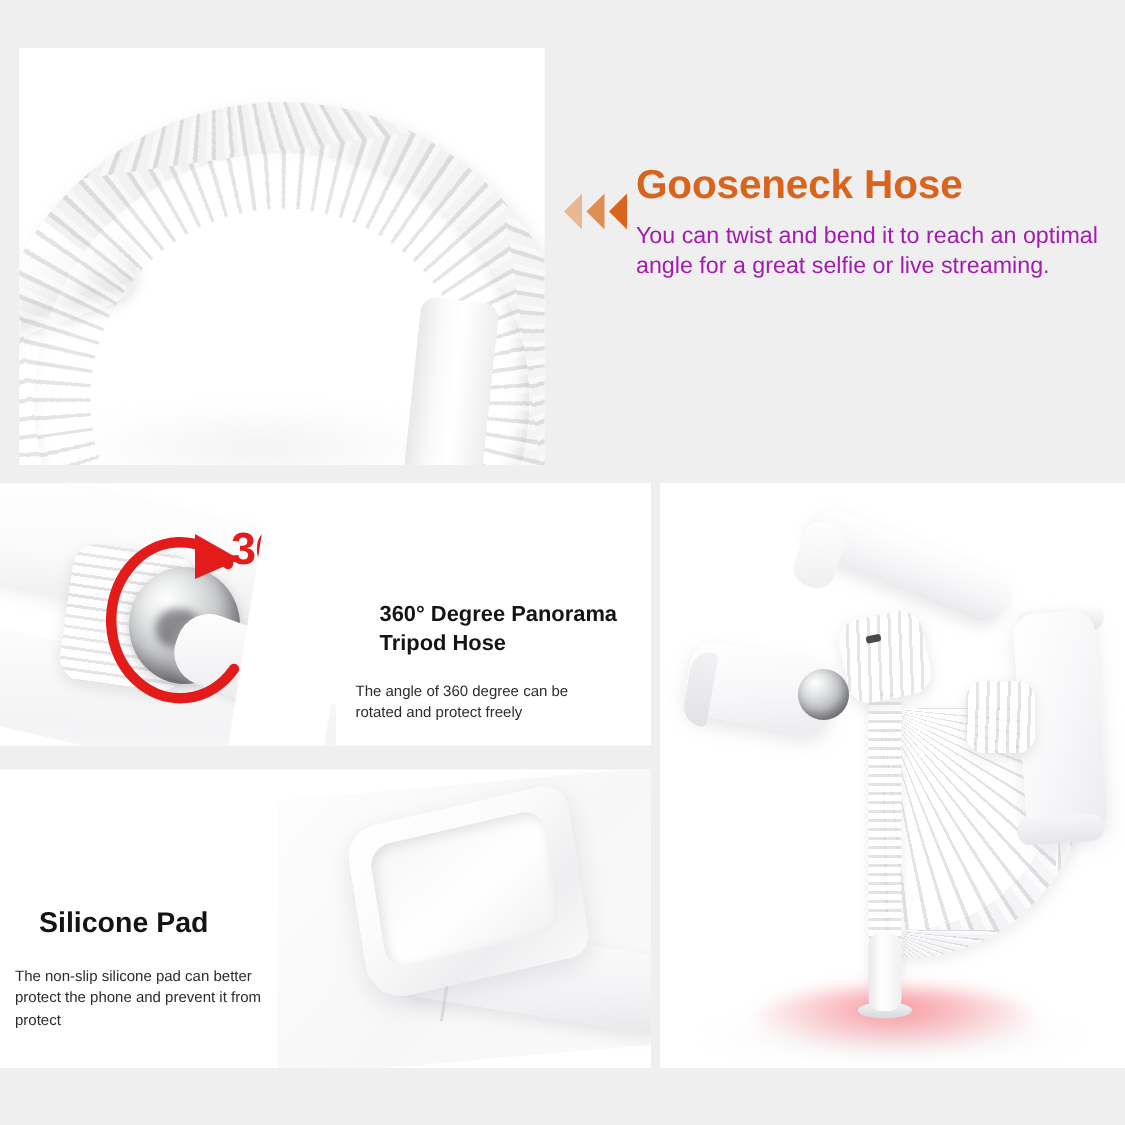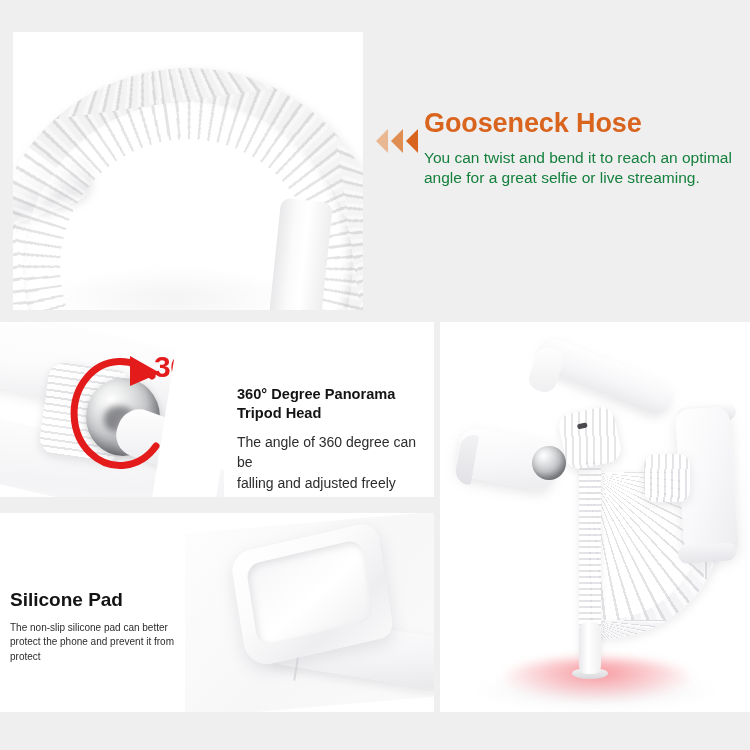--- a/index.html
+++ b/index.html
@@ -122,21 +122,21 @@
   .hero-title {
     color: #d9641e;
     font-size: 27px;
     font-weight: bold;
     line-height: 1.13;
     letter-spacing: -0.1px;
     margin: 0;
   }
   .hero-sub {
     margin: 9px 0 0 0;
-    color: #15803d;
+    color: #a21caf;
     font-size: 15.5px;
     line-height: 1.34;
   }
   #hero-chevrons {
     position: absolute;
     left: 374px;
     top: 128px;
     width: 46px;
     height: 26px;
   }
@@ -245,29 +245,29 @@
     background: #ffffff;
     transform: skewX(-9deg);
   }
   #text-360 {
     position: absolute;
     left: 237px;
     top: 385px;
     width: 195px;
   }
   .feat-title {
-    margin: 0;
+    margin: 16px;
     font-size: 14.6px;
     font-weight: bold;
     color: #141414;
     line-height: 1.3;
   }
   .feat-body {
     margin: 9px 0 0 0;
-    font-size: 14px;
+    font-size: 10px;
     color: #2c2c2c;
     line-height: 1.45;
   }
 
   
   #text-silicone {
     position: absolute;
     left: 10px;
     top: 588px;
     width: 204px;
@@ -597,25 +597,25 @@
       </div>
 
       <div class="label360">360°</div>
       <div class="wedge360"></div>
     </div>
   </div>
 
   <div id="text-360">
     <h2 class="feat-title">
       <span>360° Degree Panorama</span><br>
-      <span>Tripod Head</span>
+      <span>Tripod Hose</span>
     </h2>
     <p class="feat-body">
       <span>The angle of 360 degree can be</span><br>
-      <span>falling and adjusted freely</span>
+      <span>rotated and protect freely</span>
     </p>
   </div>
 
   <div class="panel" id="panel-silicone">
     <div class="silicone-photo">
       <div class="sil-frame"></div>
       <div class="sil-arm"></div>
       <div class="sil-seam"></div>
       <div class="sil-pad"></div>
     </div>

